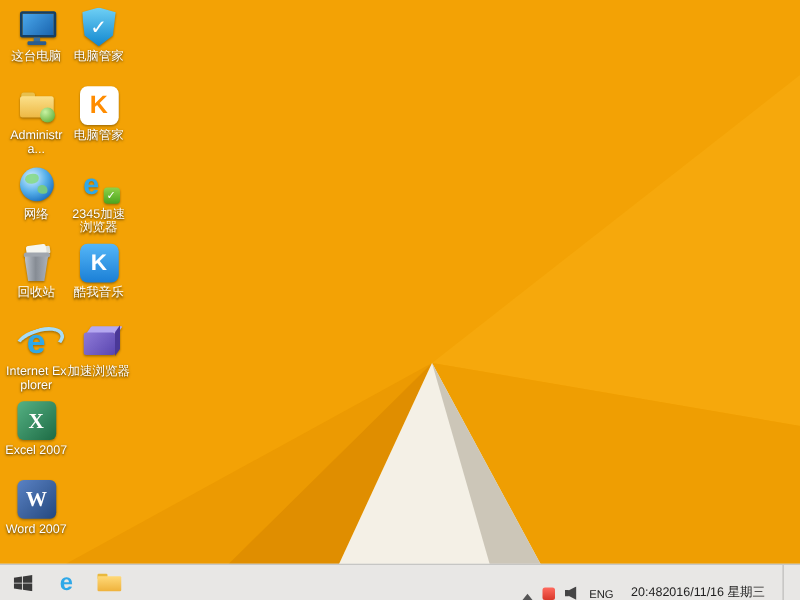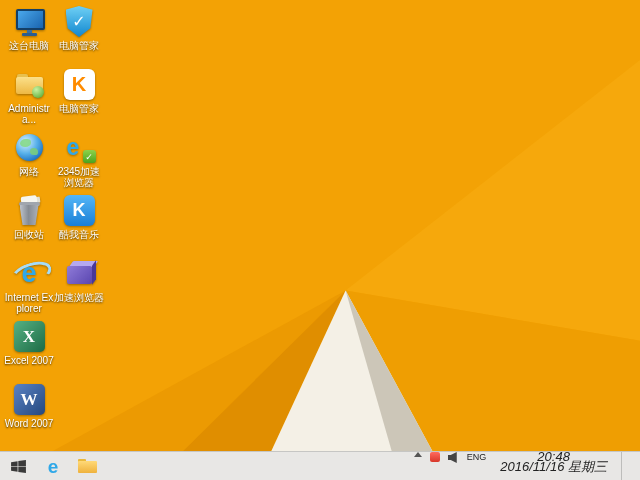--- a/index.html
+++ b/index.html
@@ -80,30 +80,30 @@
   .taskbar{position:absolute;left:0;bottom:0;width:640px;height:28px;background:var(--taskbar-bg);
        border-top:1px solid #c6c6c4;display:flex;align-items:stretch;color:#222;}
   .startbtn{width:36px;display:flex;align-items:center;justify-content:center;}
   .startbtn svg path{fill:#3a3a3a;}
   .tb-ico{width:34px;display:flex;align-items:center;justify-content:center;position:relative;}
   .tb-e{color:var(--ie-blue);font-weight:bold;font-size:19px;line-height:19px;}
   .tb-folder{position:relative;width:19px;height:14px;}
   .tb-folder .t{position:absolute;left:0;top:0;width:8px;height:4px;background:#e9b93e;border-radius:1px 1px 0 0;}
   .tb-folder .b{position:absolute;left:0;top:2px;width:19px;height:12px;background:linear-gradient(#ffd978,#efb23c);border-radius:1px;}
   .tb-spacer{flex:1;}
-  .tray{display:flex;align-items:flex-start;gap:8px;padding-right:13px;}
+  .tray{display:flex;align-items:flex-end;gap:8px;padding-right:8px;}
   .chev{width:0;height:0;border-left:4px solid transparent;border-right:4px solid transparent;border-bottom:5px solid #555;}
   .redico{width:10px;height:10px;border-radius:2px;background:linear-gradient(#ff6a5e,#d8382a);}
   .spk{width:11px;height:11px;position:relative;}
   .spk .box{position:absolute;left:0;top:3px;width:3px;height:5px;background:#444;}
   .spk .cone{position:absolute;left:2px;top:0;width:7px;height:11px;background:#444;
        clip-path:polygon(0 32%,100% 0,100% 100%,0 68%);}
   .lang{font-size:9px;color:#222;}
-  .clock{display:flex;flex-direction:column;justify-content:center;text-align:center;
-       font-size:13px;line-height:10px;padding:0 6px;font-style:italic;}
+  .clock{display:flex;flex-direction:row;justify-content:center;text-align:center;
+       font-size:10px;line-height:10px;padding:0 6px;}
   .showdesk{width:5px;border-left:1px solid #bdbdbb;height:100%;}
 </style>
 </head>
 <body>
 
 <div class="screen">
 
   <div class="wall">
     <div class="w-upper"></div>
     <div class="w-right"></div>

